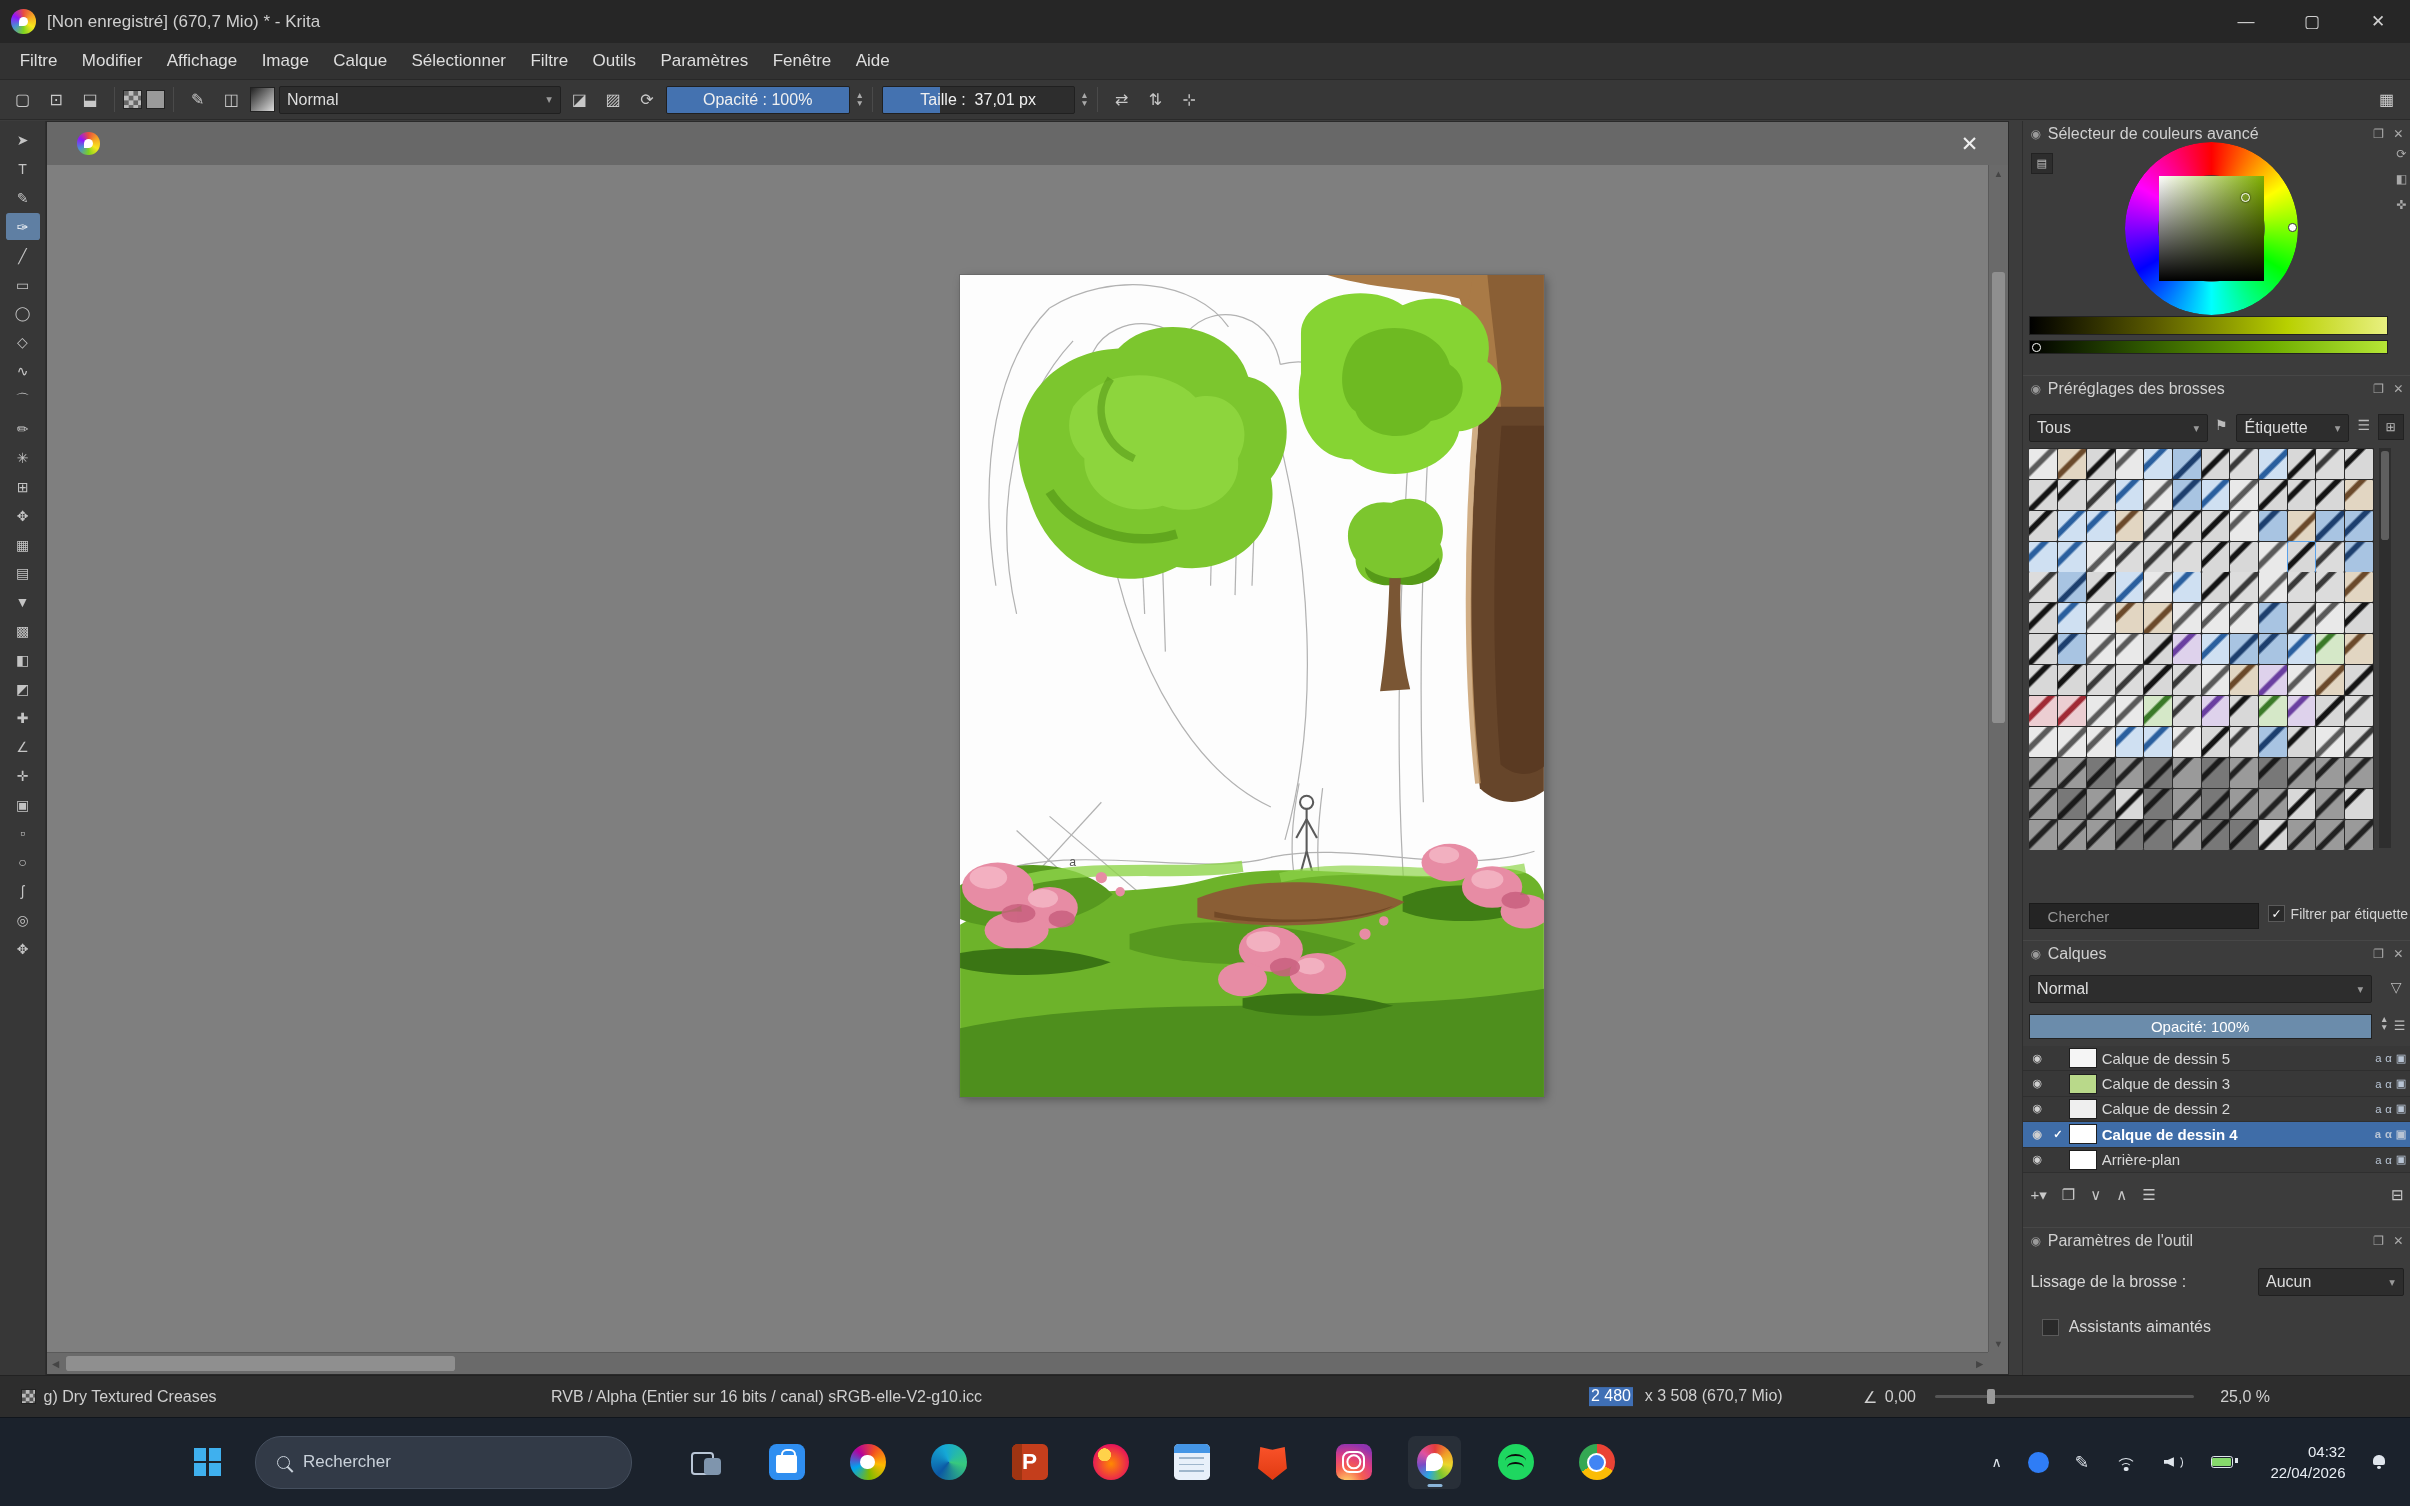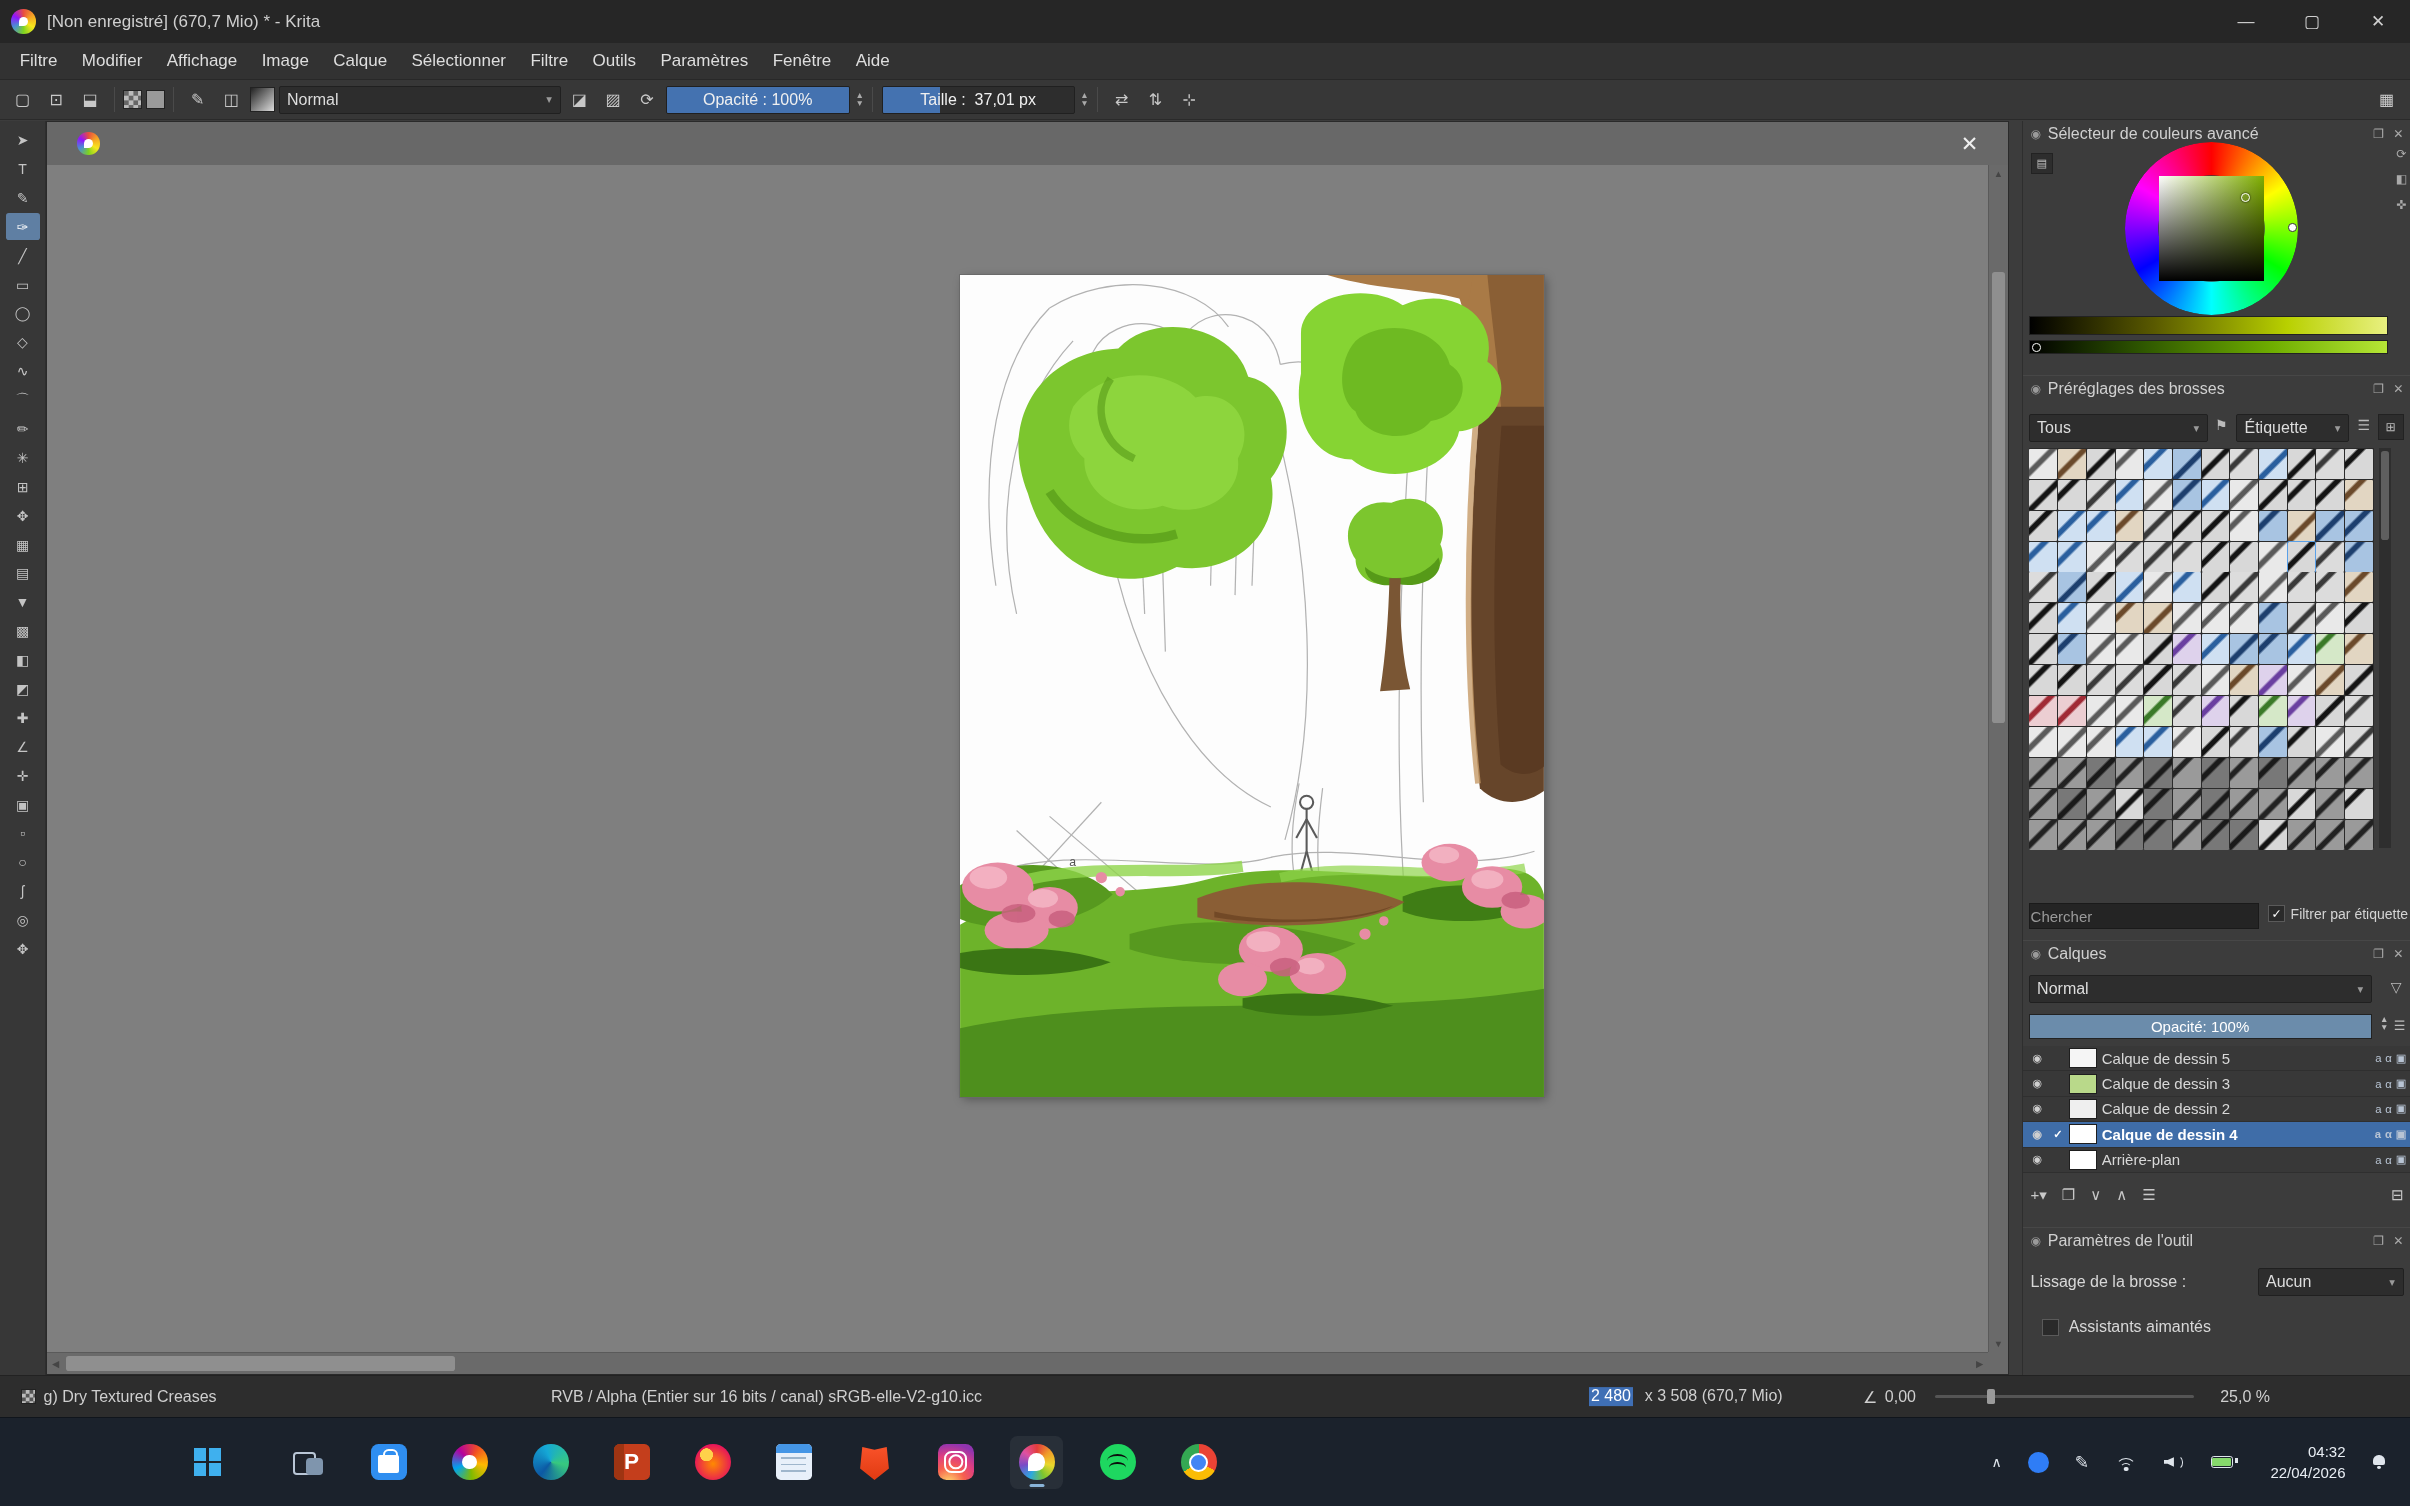--- a/index.html
+++ b/index.html
@@ -83,21 +83,21 @@
   .brush-filter-dd{position:absolute;left:5.6px;top:38px;width:179px;}
   .tag-icon{position:absolute;left:192px;top:41px;color:#bbb;font-size:14px;}
   .tag-dd{position:absolute;left:213px;top:38px;width:113px;}
   .menu-icon{position:absolute;right:41px;top:41px;color:#bbb;font-size:14px;}
   .view-btn{position:absolute;right:7.5px;top:38px;width:26px;height:26px;border:0.9px solid #222;background:#2d2d2d;color:#bbb;font-size:12.2px;display:flex;align-items:center;justify-content:center;}
   .brush-grid{position:absolute;left:5.6px;top:72px;width:345px;height:400px;background:#2b2b2b;display:grid;grid-template-columns:repeat(12,1fr);grid-auto-rows:30px;gap:0.9px;padding:0.9px;}
   .brush-cell{border-radius:0.9px;}
   .brush-cell.selected{outline:1.9px solid #5aa0e8;outline-offset:-0.9px;}
   .grid-scroll{position:absolute;left:356px;top:72px;width:12.2px;height:400px;background:#2e2e2e;}
   .grid-scroll .handle{position:absolute;left:1.9px;right:1.9px;top:2.8px;height:89px;background:#5f5f5f;border-radius:2.8px;}
-  .search-input{position:absolute;left:5.6px;top:527px;width:230px;height:26px;background:#242424;border:0.9px solid #1a1a1a;color:#bbb;font-size:15px;padding:0 1px;font-family:"Liberation Sans",sans-serif;}
+  .search-input{position:absolute;left:5.6px;top:527px;width:230px;height:26px;background:#242424;border:0.9px solid #1a1a1a;color:#bbb;font-size:15px;padding:0 18px;font-family:"Liberation Sans",sans-serif;}
   .search-input::placeholder{color:#9a9a9a;}
   .filter-check{position:absolute;left:245px;top:529px;display:flex;gap:5.6px;align-items:center;font-size:14px;color:#d4d4d4;white-space:nowrap;}
   .checkbox{width:17px;height:17px;background:#2a2a2a;border:0.9px solid #5a5a5a;display:flex;align-items:center;justify-content:center;font-size:12.2px;color:#fff;flex:none;}
   
   .docker-layers{top:819px;height:287px;}
   .layers-blend{position:absolute;left:5.6px;top:34px;width:343px;}
   .layers-filter-icon{position:absolute;right:9.4px;top:38px;color:#bbb;font-size:14px;}
   .opacity-slider{position:absolute;left:5.6px;top:73px;width:343px;height:24.5px;background:#6b8cab;border:0.9px solid #222;display:flex;align-items:center;justify-content:center;color:#fff;font-size:15px;}
   .opacity-spin{position:absolute;right:22.6px;top:75px;display:flex;flex-direction:column;font-size:8.5px;line-height:7.5px;color:#bbb;}
   .opacity-menu{position:absolute;right:5.6px;top:77px;color:#bbb;font-size:13px;}
@@ -756,20 +756,24 @@
 <div class="taskbar">
   <div class="tb-left">
     <div class="start-btn">
       <div class="win-logo">
           <span></span>
           <span></span>
           <span></span>
           <span></span>
         </div>
     </div>
+    <div class="search-pill">
+      <span class="lens"></span>
+      <span>Rechercher</span>
+    </div>
     <div class="apps">
         <div class="app-slot">
           <div class="app-icon app-task-view"></div>
         </div>
         <div class="app-slot">
           <div class="app-icon app-store"></div>
         </div>
         <div class="app-slot">
           <div class="app-icon app-copilot"></div>
         </div>

